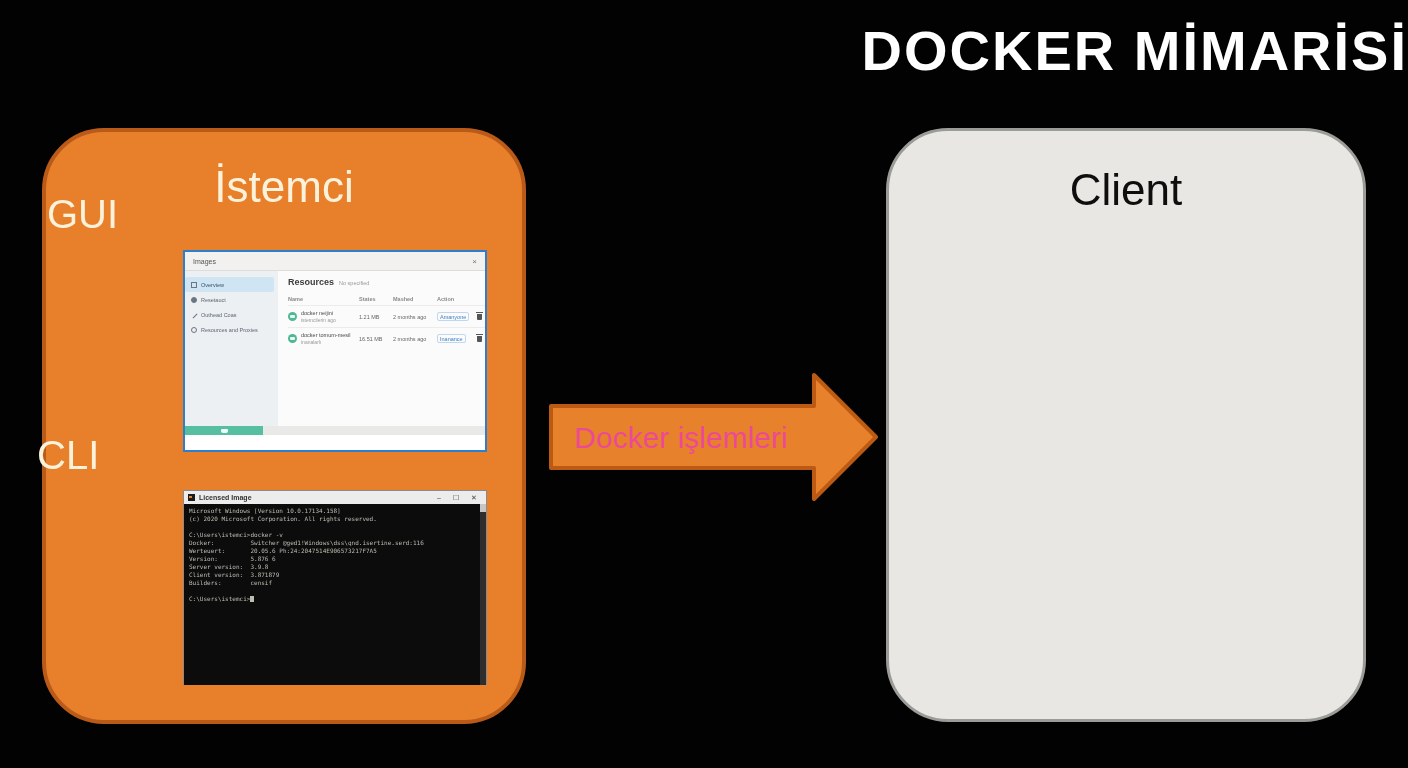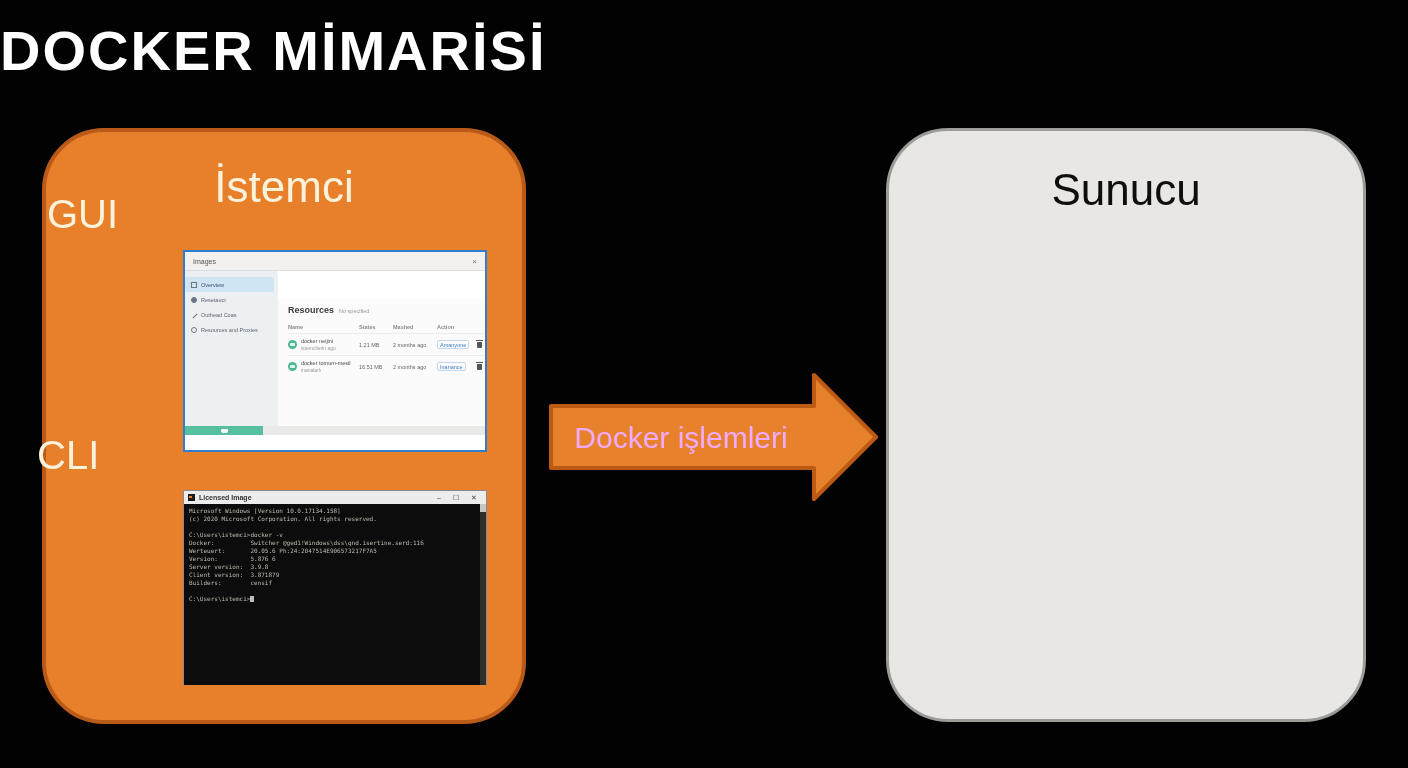--- a/index.html
+++ b/index.html
@@ -1,20 +1,20 @@
 <!DOCTYPE html>
 <html><head>
 <meta charset="utf-8">
 <style>
   html,body{margin:0;padding:0;background:#000;width:1408px;height:768px;overflow:hidden;
     font-family:"Liberation Sans",sans-serif;}
   .stage{position:relative;width:1408px;height:768px;background:#020202;}
 
   
-  .main-title{position:absolute;top:18px;left:0;width:100%;text-align:left;
+  .main-title{position:absolute;top:18px;left:0;width:100%;text-align:right;
     color:#fff;font-size:56px;font-weight:800;letter-spacing:2px;}
 
   
   .client-box{position:absolute;left:42px;top:128px;width:484px;height:596px;
     background:#E8802B;border:4px solid #B95A18;border-radius:62px;box-sizing:border-box;}
   .client-title{position:absolute;top:30px;left:0;width:100%;text-align:center;
     color:#FBF2DC;font-size:44px;font-weight:400;}
   .side-label{position:absolute;color:#FBF2DC;font-size:40px;font-weight:400;}
   .gui-label{left:47px;top:192px;}
   .cli-label{left:37px;top:433px;}
@@ -22,21 +22,21 @@
   
   .server-box{position:absolute;left:886px;top:128px;width:480px;height:594px;
     background:#E8E7E4;border:3px solid #9B9B98;border-radius:62px;box-sizing:border-box;}
   .server-title{position:absolute;top:34px;left:0;width:100%;text-align:center;
     color:#0e0e0e;font-size:44px;}
 
   
   .arrow-wrap{position:absolute;left:548px;top:370px;width:332px;height:134px;}
   .arrow-label{position:absolute;left:552px;top:405px;width:258px;height:66px;
     display:flex;align-items:center;justify-content:center;
-    color:#f0abfc;font-size:30px;}
+    color:#ec4899;font-size:30px;}
 
   
   .gui-win{position:absolute;left:183px;top:250px;width:304px;height:202px;
     background:#fff;border:2px solid #2B7FCE;box-sizing:border-box;overflow:hidden;}
   .gui-titlebar{position:relative;height:15px;background:#2286D8;}
   .gui-brand{position:absolute;left:128px;top:2px;display:flex;align-items:center;gap:3px;
     color:#DFEFFC;font-size:8px;}
   .whale{width:9px;height:6px;background:#EAF4FC;border-radius:2px 2px 3px 3px;position:relative;}
   .whale:before{content:"";position:absolute;left:2px;top:-2px;width:4px;height:2px;background:#EAF4FC;}
   .tb-circle{position:absolute;top:2px;width:10px;height:10px;border-radius:50%;
@@ -55,21 +55,21 @@
   .gui-menurow .pclose{font-size:8px;color:#777;}
   .gui-body{display:flex;height:155px;}
   .gui-sidebar{width:93px;background:#EDF0F3;padding-top:6px;box-sizing:border-box;}
   .sb-item{display:flex;align-items:center;gap:4px;height:15px;padding-left:6px;
     font-size:5.5px;color:#5a6570;}
   .sb-item.sel{background:#CFE5F4;border-radius:2px;margin-right:4px;color:#33506a;}
   .sb-ico{width:6px;height:6px;border:1px solid #6a7683;box-sizing:border-box;flex:none;}
   .sb-ico.round{border-radius:50%;background:#6a7683;}
   .sb-ico.wrench{border:none;border-bottom:1.5px solid #6a7683;transform:rotate(-45deg);height:4px;}
   .sb-ico.gear{border-radius:50%;}
-  .gui-main{flex:1;background:#FBFBFB;padding:6px 0 0 10px;box-sizing:border-box;margin-top:28px;}
+  .gui-main{flex:1;background:#FBFBFB;padding:6px 0 0 10px;box-sizing:border-box;}
   .res-head{display:flex;align-items:baseline;gap:5px;}
   .res-title{font-size:9px;font-weight:700;color:#3c3c3c;}
   .res-note{font-size:5.5px;color:#999;}
   .tbl{margin-top:6px;}
   .tbl-hrow,.tbl-row{display:flex;align-items:center;}
   .tbl-hrow{height:12px;font-size:5.5px;color:#8a8a8a;font-weight:700;}
   .tbl-row{height:21px;border-top:1px solid #ECECEC;font-size:5.5px;color:#666;}
   .c-name{flex:1;display:flex;align-items:center;gap:4px;min-width:0;}
   .c-size{width:34px;flex:none;}
   .c-age{width:44px;flex:none;}
@@ -221,16 +221,16 @@
       </div>
     </div>
   </div>
 
   <svg class="arrow-wrap" viewBox="0 0 332 134">
     <polygon points="3,36 266,36 266,5 328,67 266,129 266,98 3,98" fill="#E8812C" stroke="#BC5A14" stroke-width="4" stroke-linejoin="round"></polygon>
   </svg>
   <div class="arrow-label">Docker işlemleri</div>
 
   <div class="server-box">
-    <div class="server-title">Sunucu</div>
+    <div class="server-title">Client</div>
   </div>
 
 </div>
 
 </body></html>

